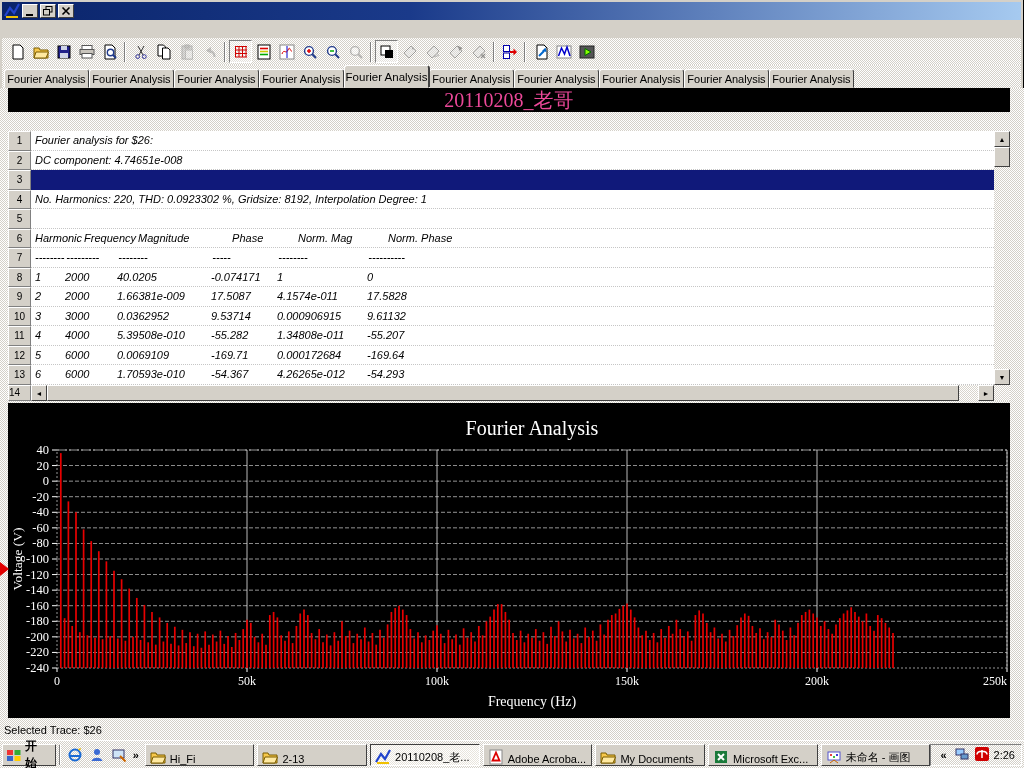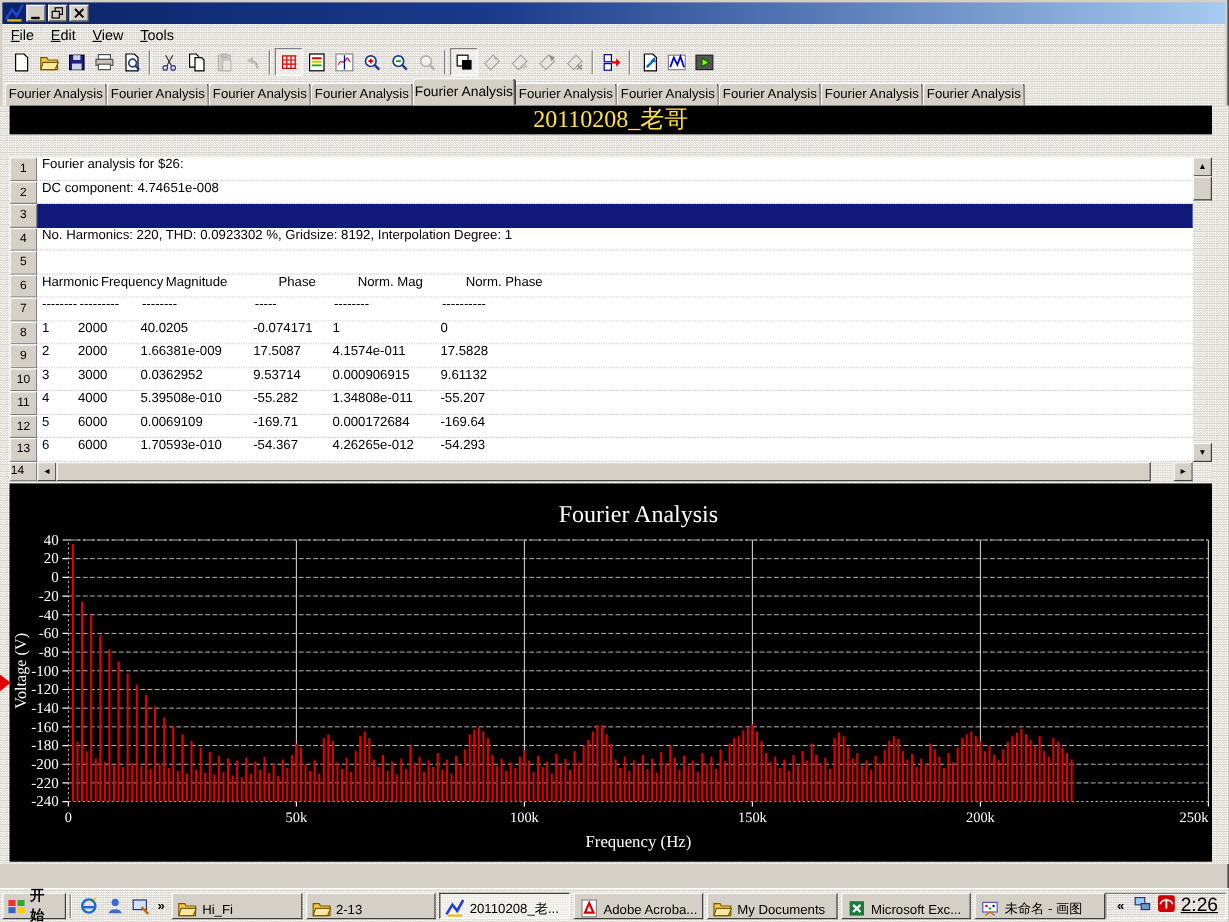--- a/index.html
+++ b/index.html
@@ -39,28 +39,28 @@
   .tabrow { position:absolute; left:2px; top:65px; right:2px; height:23px; display:flex; align-items:flex-end; padding-left:2px; }
   .tab { height:19px; width:85px; display:flex; align-items:center; justify-content:center;
     background:#d4d0c8; border:1px solid; border-color:#fff #404040 transparent #fff;
     border-radius:3px 3px 0 0; font-size:11px; white-space:nowrap; overflow:hidden; }
   .tab.active { height:23px; z-index:2; font-size:11.5px;
     box-shadow:2px 0 0 -1px #404040; }
 
   
   .content { position:absolute; left:0; top:88px; width:1024px; height:632px; }
   .sheet-title { position:absolute; left:8px; top:0; width:1002px; height:24px; background:#000;
-    color:#fde047; font-family:"Liberation Serif", serif; font-size:20px; text-align:center; line-height:24px; }
+    color:#ec4899; font-family:"Liberation Serif", serif; font-size:20px; text-align:center; line-height:24px; }
 
   
   .tablewrap { position:absolute; left:8px; top:43px; width:986px; height:254px; background:#fff; overflow:hidden; }
   .trow { display:flex; height:19.5px; }
   .gut { width:23px; min-width:23px; background:#d4d0c8; border:1px solid; border-color:#fff #808080 #808080 #fff;
     text-align:center; font-size:10px; line-height:17px; }
-  .cells { flex:1; display:flex; padding-left:4px; border-bottom:1px dotted #c6c6c6; background:#fff; white-space:nowrap; overflow:hidden; }
+  .cells { flex:1; display:flex; align-items:center; padding-left:4px; border-bottom:1px dotted #c6c6c6; background:#fff; white-space:nowrap; overflow:hidden;font-style:italic; }
   .cells.sel { background:#10197a; border-bottom:1px solid #10197a; }
   .cell { white-space:pre; margin-right:2px; }
   .c0{min-width:28px}.c1{min-width:50px}.c2{min-width:92px}.c3{min-width:64px}.c4{min-width:88px}.c5{min-width:80px}
   .gut14 { position:absolute; left:8px; top:297px; width:23px; height:16px; background:#d4d0c8;
     border:1px solid; border-color:#fff #808080 #808080 #fff; font-size:10px; line-height:14px; overflow:hidden; }
 
   
   .sb-btn { background:#d4d0c8; border:1px solid; border-color:#fff #404040 #404040 #fff;
     display:flex; align-items:center; justify-content:center; font-size:7px; color:#000; }
   .vscroll { position:absolute; left:994px; top:43px; width:16px; height:254px; }
@@ -88,21 +88,21 @@
     border:1px solid; border-color:#fff #404040 #404040 #fff; font-weight:bold; font-size:12px; }
   .ql { width:22px; height:22px; display:flex; align-items:center; justify-content:center; }
   .chev { font-weight:bold; font-size:11px; padding:0 3px; }
   .taskbtn { height:22px; width:110px; margin-left:3px; display:flex; align-items:flex-end; gap:4px; padding:0 4px;
     background:#d4d0c8; border:1px solid; border-color:#fff #404040 #404040 #fff;
     font-size:11px; white-space:nowrap; overflow:hidden; }
   .taskbtn.active { border-color:#404040 #fff #fff #404040;
     background-image:repeating-conic-gradient(#ffffff 0% 25%,#e8e4dc 0% 50%); background-size:2px 2px; }
   .tray { height:22px; margin-left:auto; display:flex; align-items:center; gap:4px; padding:0 6px;
     border:1px solid; border-color:#808080 #fff #fff #808080; }
-  .tray .clock { font-size:16px;text-decoration:underline; }
+  .tray .clock { font-size:11px; }
   .i16 { width:16px; height:16px; min-width:16px; display:inline-block; }
 </style>
 </head>
 <body>
 
 <div id="screen">
 
   <div class="titlebar">
     <span class="app-icon16"><svg class="i16" viewBox="0 0 16 16" width="16" height="16">
           <path d="M1 13L6 5l4 5 5-9" stroke="#2244cc" stroke-width="2.2" fill="none"></path>
@@ -119,26 +119,20 @@
           <rect x="1.5" y="4.5" width="6" height="5.5" fill="#d4d0c8" stroke="#000"></rect>
         </svg>
       </span>
     <span class="winbtn">
         <svg width="12" height="12">
           <path d="M2.5 2.5l7 7M9.5 2.5l-7 7" stroke="#000" stroke-width="1.6"></path>
         </svg>
       </span>
   </div>
 
-  <div class="menubar dither" id="menubar">
-      <span class="menu-item">File</span>
-      <span class="menu-item">Edit</span>
-      <span class="menu-item">View</span>
-      <span class="menu-item">Tools</span>
-    </div>
   <div class="toolbar dither" id="toolbar">
       <span class="tb-btn">
         <svg class="i16" viewBox="0 0 16 16" width="16" height="16">
           <path d="M3 1h7l3 3v11H3z" fill="#fff" stroke="#000"></path>
         </svg>
       </span>
       <span class="tb-btn">
         <svg class="i16" viewBox="0 0 16 16" width="16" height="16">
           <path d="M1 4h5l1 2h8v8H1z" fill="#f7c84b" stroke="#7a5c00"></path>
           <path d="M3 8h12.5l-2.5 6H1z" fill="#ffe9a0" stroke="#7a5c00"></path>
@@ -728,20 +722,23 @@
           <line x1="873.6" y1="215.17142857142858" x2="873.6" y2="265" stroke="#e80000" stroke-width="1.7"></line>
           <line x1="877.4" y1="219.84285714285716" x2="877.4" y2="265" stroke="#e80000" stroke-width="1.7"></line>
           <line x1="881.2" y1="224.5142857142857" x2="881.2" y2="265" stroke="#e80000" stroke-width="1.7"></line>
           <line x1="885" y1="229.96428571428572" x2="885" y2="265" stroke="#e80000" stroke-width="1.7"></line>
           <text x="14" y="156" fill="#fff" font-size="13.5" text-anchor="middle" transform="rotate(-90 14 156)">Voltage (V)</text>
           <text x="524" y="303" fill="#fff" font-size="14" text-anchor="middle">Frequency (Hz)</text>
         </svg></div>
     <div class="trace-marker"></div>
   </div>
 
+  <div class="statusbar dither">
+    <span>Selected Trace:  $26</span>
+  </div>
 
   <div class="taskbar dither" id="taskbar">
       <div class="startbtn">
         <svg class="i16" viewBox="0 0 16 16" width="16" height="16">
           <rect x="1" y="3" width="6" height="5" fill="#e33"></rect>
           <rect x="8.5" y="3" width="6" height="5" fill="#3a3"></rect>
           <rect x="1" y="9" width="6" height="5" fill="#36c"></rect>
           <rect x="8.5" y="9" width="6" height="5" fill="#fc0"></rect>
         </svg>
         <span>开始</span>

